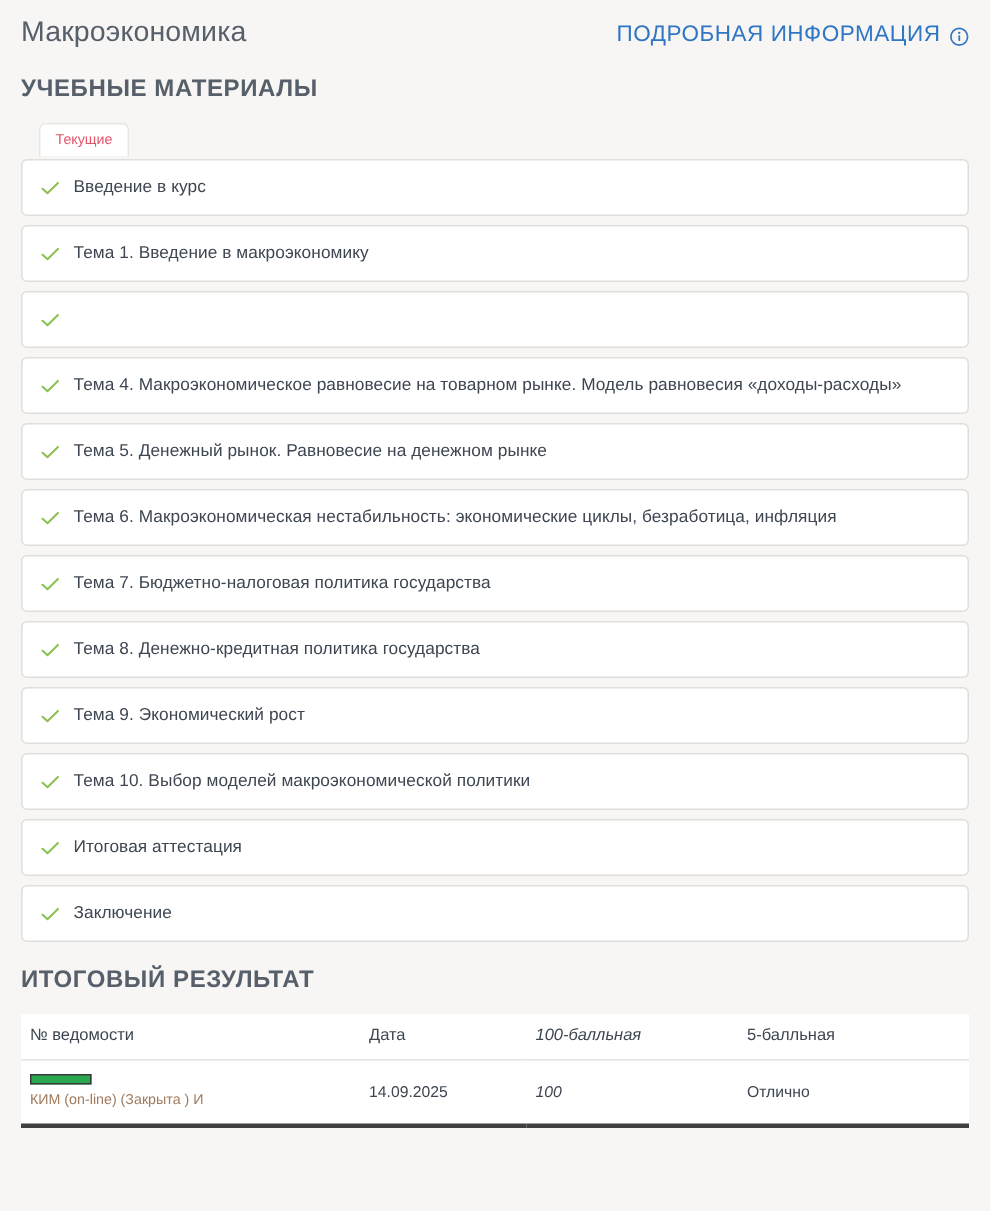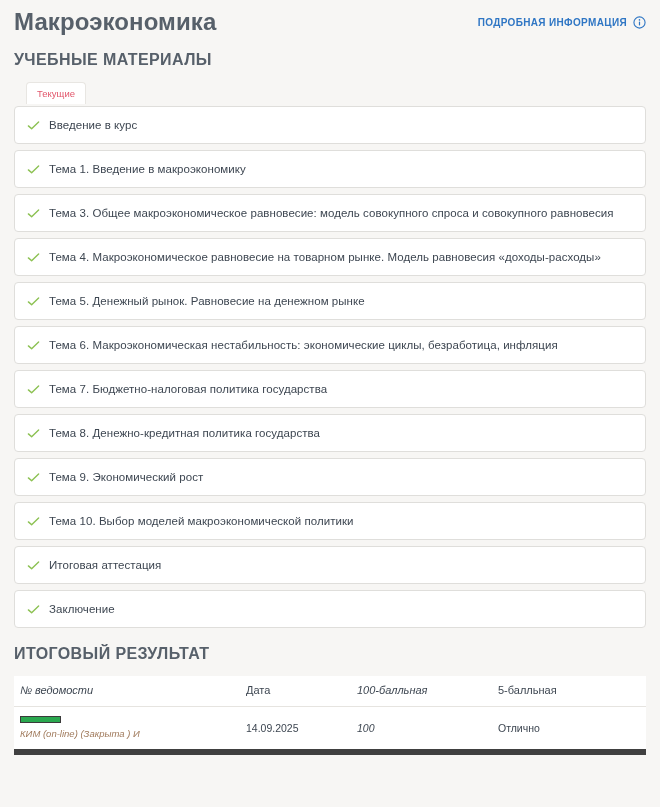--- a/index.html
+++ b/index.html
@@ -24,38 +24,37 @@
   
   .header {
     display: flex;
     align-items: center;
     justify-content: space-between;
     padding: 10px 14px 0 14px;
     height: 34px;
     box-sizing: border-box;
   }
   .course-title {
-    font-size: 24px;
-    font-weight: 700;
+    font-size: 19px;
+    font-weight: 400;
     color: #57606a;
     letter-spacing: 0.1px;
     line-height: 24px;
     white-space: nowrap;
   }
   .info-link {
     display: flex;
-    align-items: center;
+    align-items: flex-end;
     gap: 6px;
     color: #2f76c4;
-    font-size: 10px;
+    font-size: 15px;
     letter-spacing: 0.35px;
     text-transform: uppercase;
     cursor: pointer;
     white-space: nowrap;
-    font-weight: bold;
   }
   .info-icon svg { display: block; }
 
   
   .section-heading {
     font-size: 16px;
     font-weight: 700;
     color: #57606a;
     letter-spacing: 0.4px;
     padding: 0 14px;
@@ -137,25 +136,25 @@
     font-weight: 400;
     color: #3d4651;
     padding: 8px 0 10px 6px;
     border-bottom: 1px solid #e6e4e0;
     background: #ffffff;
   }
   table.result-table td {
     font-size: 10.5px;
     color: #3d4651;
     padding: 9px 0 9px 6px;
-    border-bottom: 6px solid #404040;
+    border-bottom: 3px solid #404040;
     vertical-align: middle;
     background: #ffffff;
   }
-  .col-1 { width: 220px; font-style: italic; }
+  .col-1 { width: 220px; }
   .col-2 { width: 105px; }
   .col-3 { width: 135px; font-style: italic; }
   .col-4 { width: auto; }
 
   .sheet-cell { line-height: 14px; }
   .progress-bar {
     width: 41px;
     height: 7px;
     background: #2aa84f;
     border: 1px solid #3a3a3a;
@@ -214,21 +213,20 @@
       <span class="material-label">Тема 1. Введение в макроэкономику</span>
     </div>
 
 
     <div class="material-card">
       <span class="check-icon">
         <svg width="13" height="13" viewBox="0 0 14 14">
             <path d="M1.5 7.4 L5 10.6 L12.5 3.2" fill="none" stroke="#8cc152" stroke-width="1.5" stroke-linecap="round" stroke-linejoin="round"></path>
           </svg>
       </span>
-      <span class="material-label">Тема 3. Общее макроэкономическое равновесие: модель совокупного спроса и совокупного равновесия</span>
     </div>
 
     <div class="material-card">
       <span class="check-icon">
         <svg width="13" height="13" viewBox="0 0 14 14">
             <path d="M1.5 7.4 L5 10.6 L12.5 3.2" fill="none" stroke="#8cc152" stroke-width="1.5" stroke-linecap="round" stroke-linejoin="round"></path>
           </svg>
       </span>
       <span class="material-label">Тема 4. Макроэкономическое равновесие на товарном рынке. Модель равновесия «доходы-расходы»</span>
     </div>

